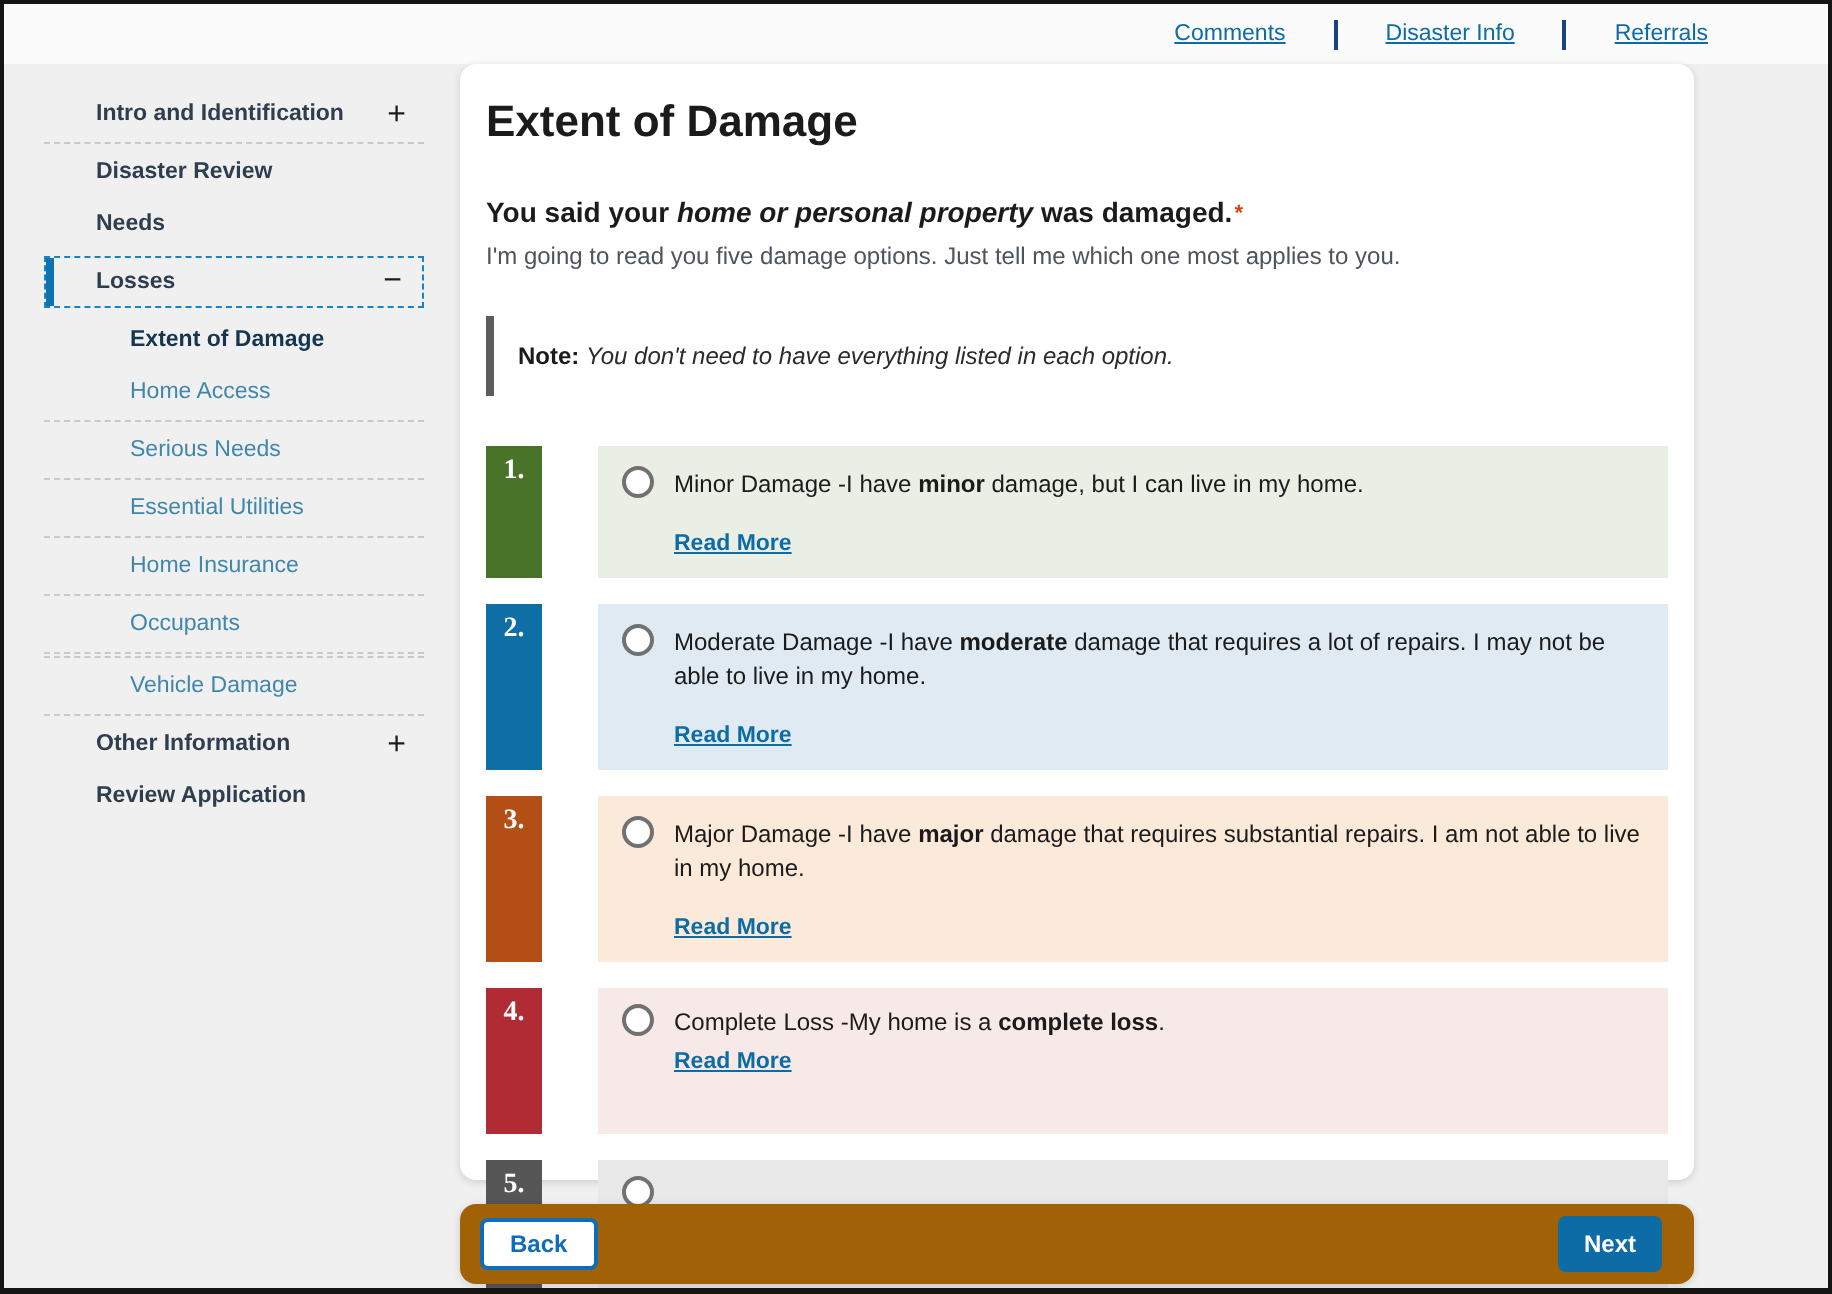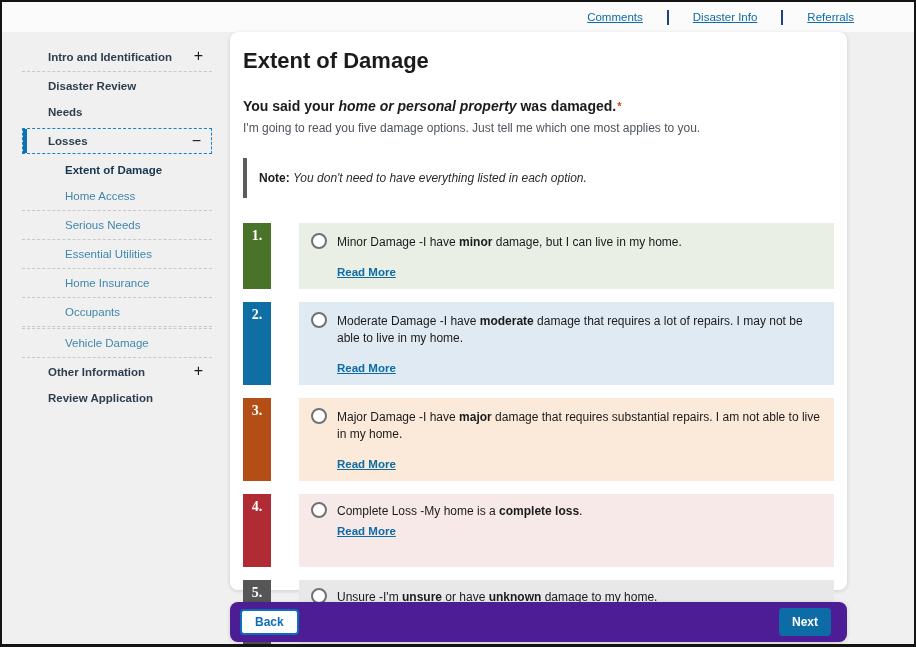--- a/index.html
+++ b/index.html
@@ -21,21 +21,21 @@
     gap: 24px; padding-right: 60px;
   }
   .top-link {
     color: #0d6ba5; font-size: 11.5px; text-decoration: underline;
     cursor: pointer; font-weight: 400;
   }
   .top-sep { width: 2px; height: 15px; background: #1a4480; }
 
   
   .sidebar { position: absolute; left: 20px; top: 42px; width: 190px; font-size: 11.5px; }
-  .s-item { display: flex; justify-content: space-between; align-items: flex-start; cursor: pointer; }
+  .s-item { display: flex; justify-content: space-between; align-items: flex-end; cursor: pointer; }
   .s-item.top { color: #2f3e4e; font-weight: 700; padding: 7px 9px 7px 26px; }
   .s-item.sub { color: #4087ab; font-weight: 400; padding: 7px 9px 7px 43px; }
   .s-item.sub.active { color: #16354f; font-weight: 700; }
   .expander { font-weight: 400; font-size: 16px; color: #1b1b1b; line-height: 10px; }
   .s-sep { border-top: 1px dashed #c9c9c9; margin: 1px 0; }
   .losses-box {
     position: relative; border: 1px dashed #1583c5; margin: 3px 0;
     padding: 6px 10px 6px 25px; display: flex; justify-content: space-between;
     align-items: center; color: #2f3e4e; font-weight: 700; cursor: pointer;
   }
@@ -79,21 +79,21 @@
     display: inline-block; margin-left: 26px; margin-top: 15px;
     color: #0d6ba5; font-weight: 700; font-size: 11.5px;
     text-decoration: underline; cursor: pointer;
   }
   .option.compact .opt-body { padding: 8px 12px 28px 12px; }
   .option.compact .read-more { margin-top: 5px; }
 
   
   .footer {
     position: absolute; left: 228px; top: 600px; width: 617px; height: 40px;
-    background: #4c1d95; border-radius: 8px; box-shadow: 0 1px 4px rgba(0,0,0,.15);
+    background: #a16207; border-radius: 8px; box-shadow: 0 1px 4px rgba(0,0,0,.15);
     display: flex; justify-content: space-between; align-items: center;
     padding: 0 16px 0 10px;
   }
   .btn-back {
     background: #fff; border: 2px solid #0e6dba; color: #0e6dba;
     font-weight: 700; font-size: 12px; padding: 4px 13px; border-radius: 4px;
     font-family: "Liberation Sans", sans-serif; cursor: pointer;
   }
   .btn-next {
     background: #0d6ba5; border: none; color: #fff;
@@ -224,21 +224,20 @@
           </div>
           <a class="read-more">Read More</a>
         </div>
       </div>
 
       <div class="option compact">
         <div class="num" style="background: rgb(86, 86, 86);">5.</div>
         <div class="opt-body" style="background: rgb(232, 232, 232);">
           <div class="opt-line">
             <span class="radio"></span>
-            <span class="opt-text"><span>Unsure -I'm </span><b>unsure</b><span> or have </span><b>unknown</b><span> damage to my home.</span></span>
           </div>
           <a class="read-more">Read More</a>
         </div>
       </div>
 
     </div>
   </main>
 
   <div class="footer">
     <button class="btn-back">Back</button>

